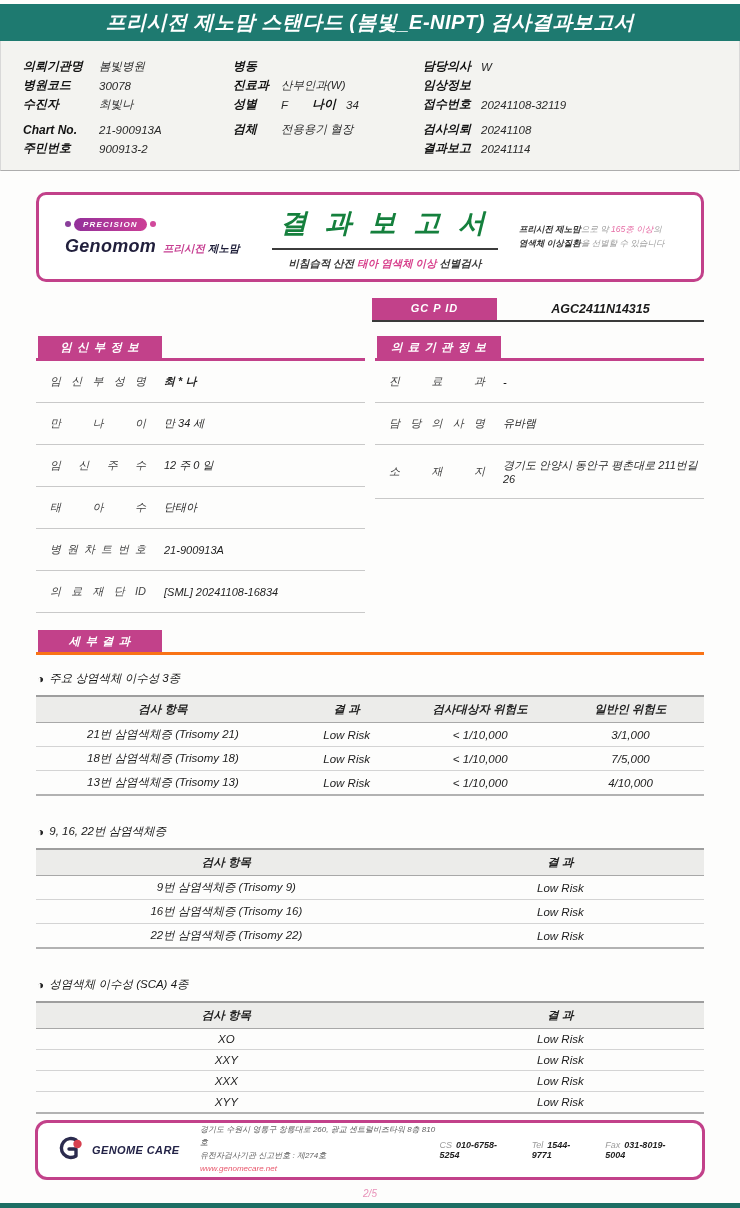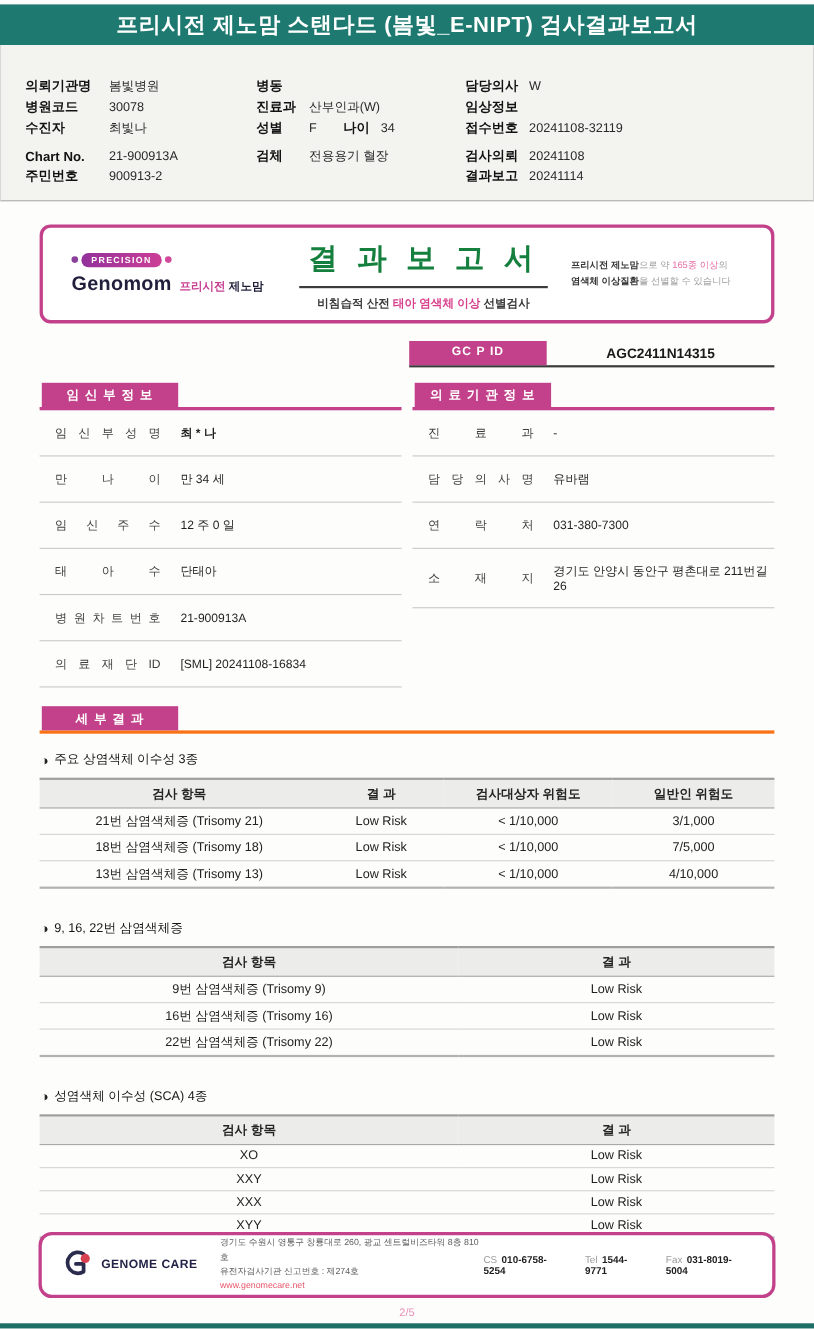--- a/index.html
+++ b/index.html
@@ -1,25 +1,25 @@
 <!DOCTYPE html>
 <html><head>
 <meta charset="utf-8">
 <style>
   * { margin:0; padding:0; box-sizing:border-box; }
   html,body { background:#ffffff; }
   body { font-family:"Liberation Sans","DejaVu Sans",sans-serif; }
-  .page { position:relative; width:740px; height:1208px; background:#fdfdfc; overflow:hidden; }
+  .page { position:relative; width:740px; height:1208px; background:#fdfdfc; overflow:hidden;font-style:italic; }
 
   
   .top-bar { margin-top:4px; height:37px; background:#1e7a70; display:flex; align-items:center; justify-content:center; }
   .top-bar span { color:#fff; font-size:20px; font-weight:bold; letter-spacing:0.5px; }
 
   
-  .header-info { display:flex; padding:28px 0 12px 22px; background:#f3f3f0;
+  .header-info { display:flex; padding:16px 0 12px 22px; background:#f3f3f0;
     border-bottom:1px solid #adadad; border-left:1px solid #d8d8d8; border-right:1px solid #d8d8d8; }
   .hcol { display:flex; flex-direction:column; }
   .c1 { width:210px; } .c2 { width:190px; } .c3 { flex:1; }
   .hrow { height:19px; display:flex; align-items:center; font-size:12px; }
   .hrow.gap { margin-top:6px; }
   .hlabel { font-weight:bold; color:#121212; flex-shrink:0; }
   .c1 .hlabel { width:76px; } .c2 .hlabel { width:48px; } .c3 .hlabel { width:58px; }
   .hvalue { color:#2a2a2a; font-size:11.5px; }
   .hlabel.age { width:auto; margin-left:24px; margin-right:10px; }
 
@@ -232,24 +232,20 @@
     <div class="itable">
       <div class="itable-head"><span class="itab">의 료 기 관 정 보</span></div>
       <div class="irow">
         <div class="ilabel">진 료 과</div>
         <div class="ivalue">-</div>
       </div>
       <div class="irow">
         <div class="ilabel">담 당 의 사 명</div>
         <div class="ivalue">유바램</div>
       </div>
-      <div class="irow">
-        <div class="ilabel">연 락 처</div>
-        <div class="ivalue">031-380-7300</div>
-      </div>
       <div class="irow tall">
         <div class="ilabel">소 재 지</div>
         <div class="ivalue">경기도 안양시 동안구 평촌대로 211번길 26</div>
       </div>
     </div>
   </div>
 
   <div class="details">
     <div class="section-head"><span class="itab">세 부 결 과</span></div>
 

